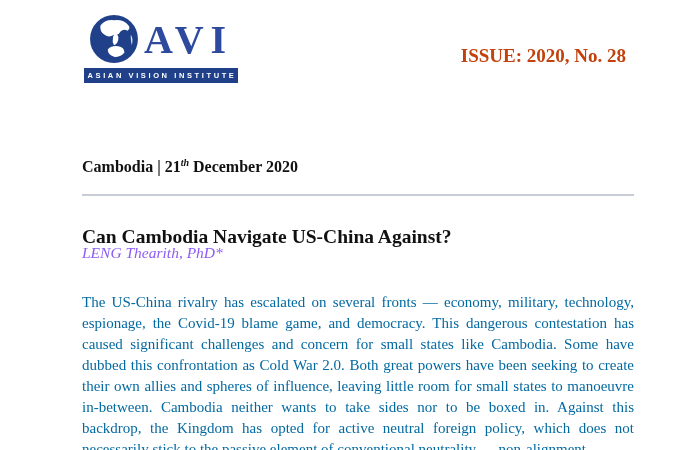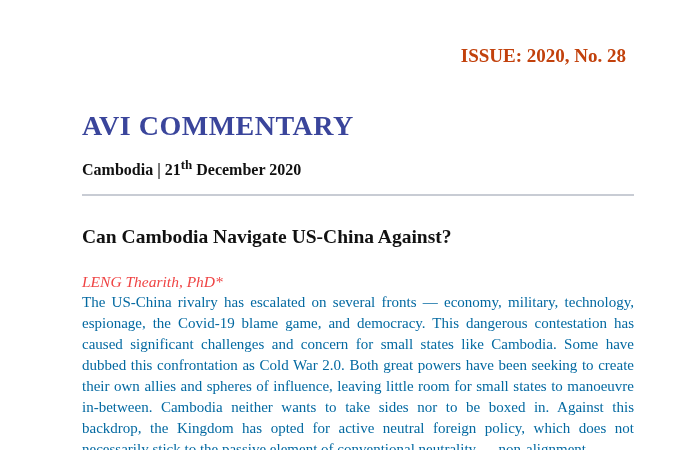--- a/index.html
+++ b/index.html
@@ -68,21 +68,21 @@
     color: #3a459b;
   }
   .dateline {
     position: absolute;
     left: 82px;
     top: 157px;
     font-weight: bold;
     font-size: 16px;
     color: #111111;
   }
-  .dateline sup { font-size: 13px; }
+  .dateline sup { font-size: 10px; font-style: italic; }
   .divider {
     position: absolute;
     left: 82px;
     top: 194px;
     width: 552px;
     height: 0;
     border-top: 2.5px solid #c8ccd4;
   }
 
   
@@ -90,45 +90,57 @@
     position: absolute;
     left: 82px;
     top: 226px;
     font-weight: bold;
     font-size: 19.5px;
     color: #111111;
   }
   .byline {
     position: absolute;
     left: 82px;
-    top: 273px;
+    top: 244px;
     font-style: italic;
     font-size: 15.5px;
-    color: #ef4444;
+    color: #8b5cf6;
   }
   .body-text {
     position: absolute;
     left: 82px;
     top: 292px;
     width: 552px;
     font-size: 15px;
     line-height: 21px;
     text-align: justify;
     color: #0369a1;
   }
 </style>
 </head>
 <body>
 
 <div class="page">
 
+  <div class="logo-block">
+    <div class="logo-row">
+      <svg class="globe" viewBox="0 0 48 48" aria-hidden="true">
+        <circle cx="24" cy="24" r="23" fill="#20418a"></circle>
+        <path d="M11 11 Q16 5 24 6 Q33 5 38 11 Q40 14 37 16 Q33 14 30 17 Q28 21 24 20 Q19 23 15 20 Q10 17 11 11 Z" fill="#ffffff"></path>
+        <path d="M26 19 Q29 21 28 25 Q27 29 24 30 Q22 27 23 23 Q23 20 26 19 Z" fill="#ffffff"></path>
+        <path d="M18 34 Q22 30 28 31 Q34 32 34 37 Q30 42 24 41 Q18 39 18 34 Z" fill="#ffffff"></path>
+        <path d="M40 20 Q43 24 41 30 Q40 26 40 20 Z" fill="#ffffff" opacity="0.85"></path>
+      </svg>
+      <span class="logo-acronym">AVI</span>
+    </div>
+    <div class="logo-banner">ASIAN VISION INSTITUTE</div>
+  </div>
 
   <div class="issue-label">ISSUE: 2020, No. 28</div>
 
-  <div class="commentary-title">AVI COMMENTARY</div>
 
   <div class="dateline"><span>Cambodia | 21</span><sup>th</sup><span> December 2020</span></div>
 
   <div class="divider"></div>
 
   <div class="article-title">Can Cambodia Navigate US-China Against?</div>
 
   <div class="byline">LENG Thearith, PhD*</div>
 
   <p class="body-text">The US-China rivalry has escalated on several fronts — economy, military, technology, espionage, the Covid-19 blame game, and democracy. This dangerous contestation has caused significant challenges and concern for small states like Cambodia. Some have dubbed this confrontation as Cold War 2.0. Both great powers have been seeking to create their own allies and spheres of influence, leaving little room for small states to manoeuvre in-between. Cambodia neither wants to take sides nor to be boxed in. Against this backdrop, the Kingdom has opted for active neutral foreign policy, which does not necessarily stick to the passive element of conventional neutrality — non-alignment.</p>

